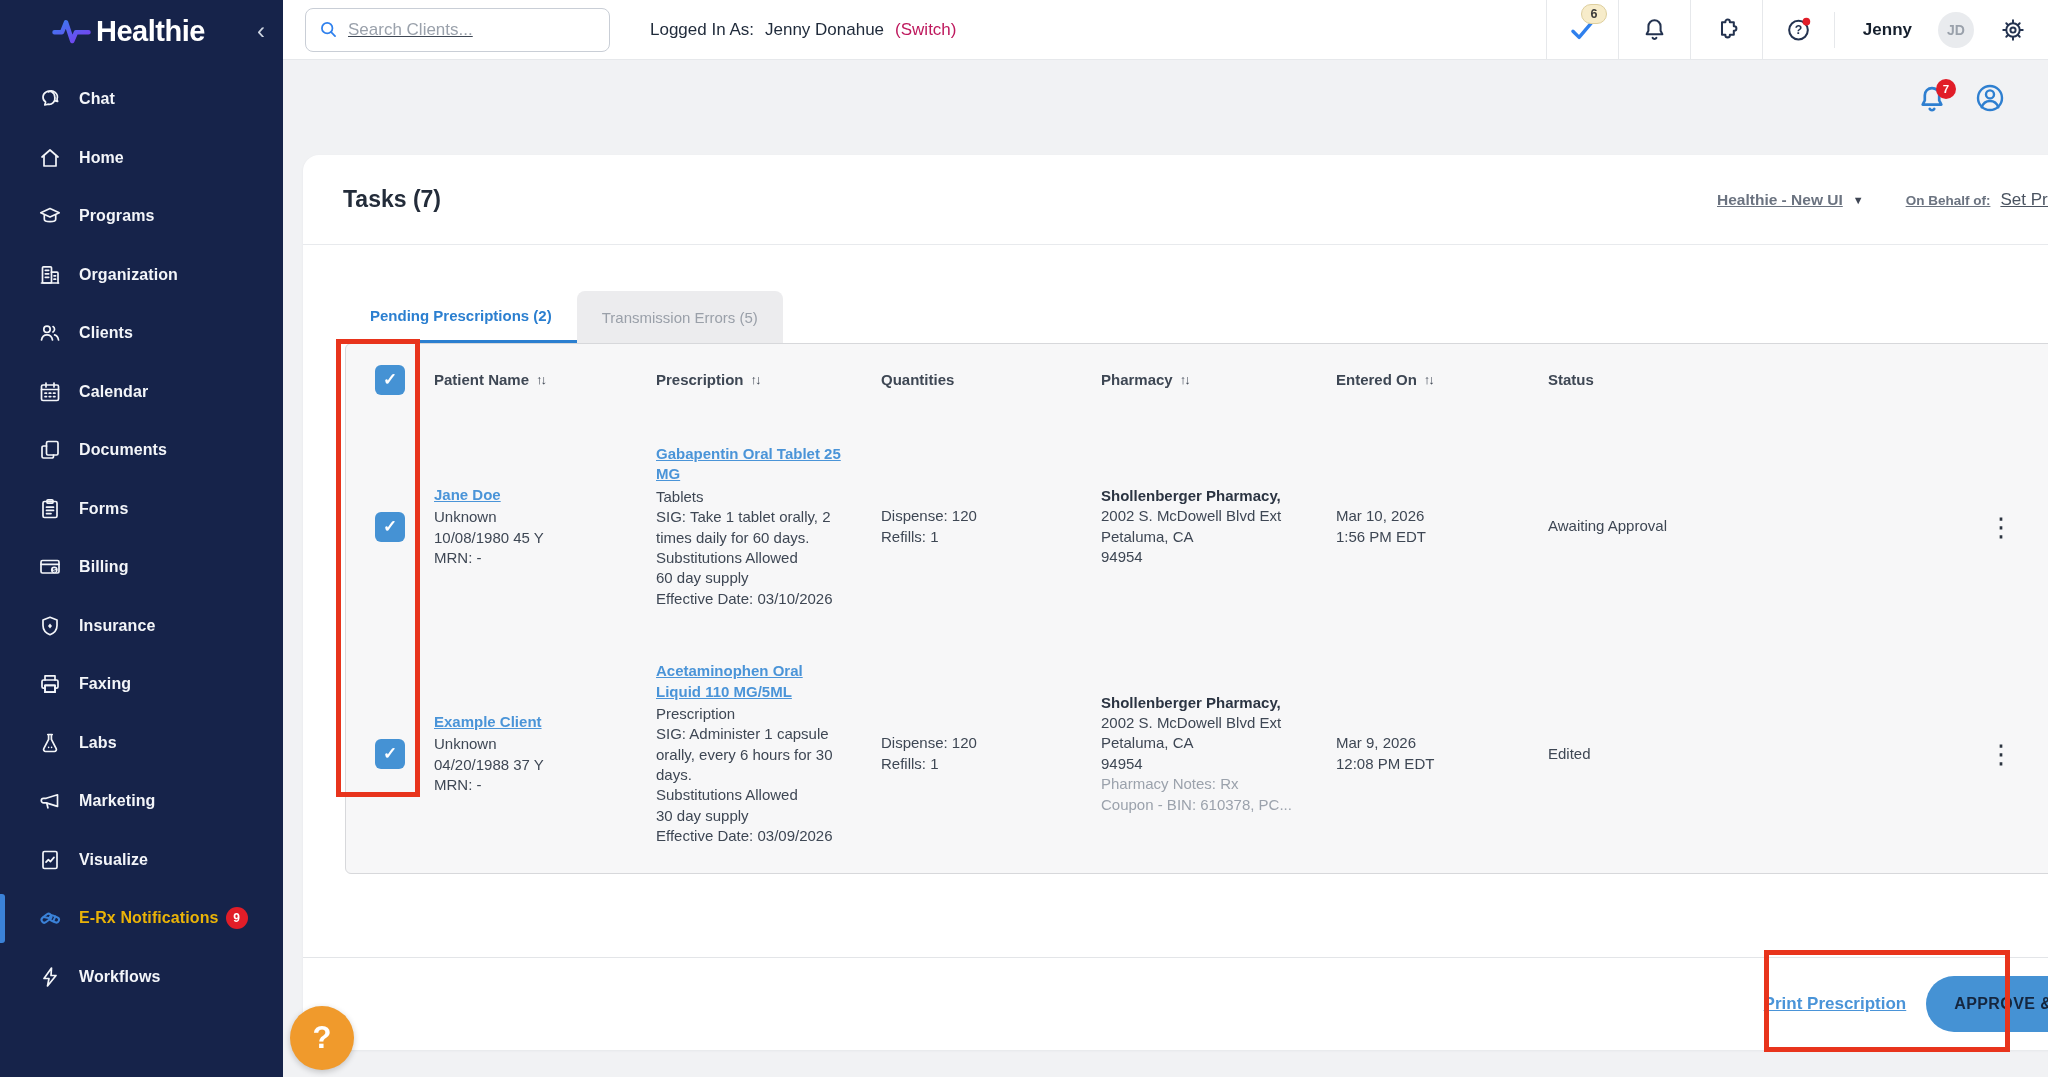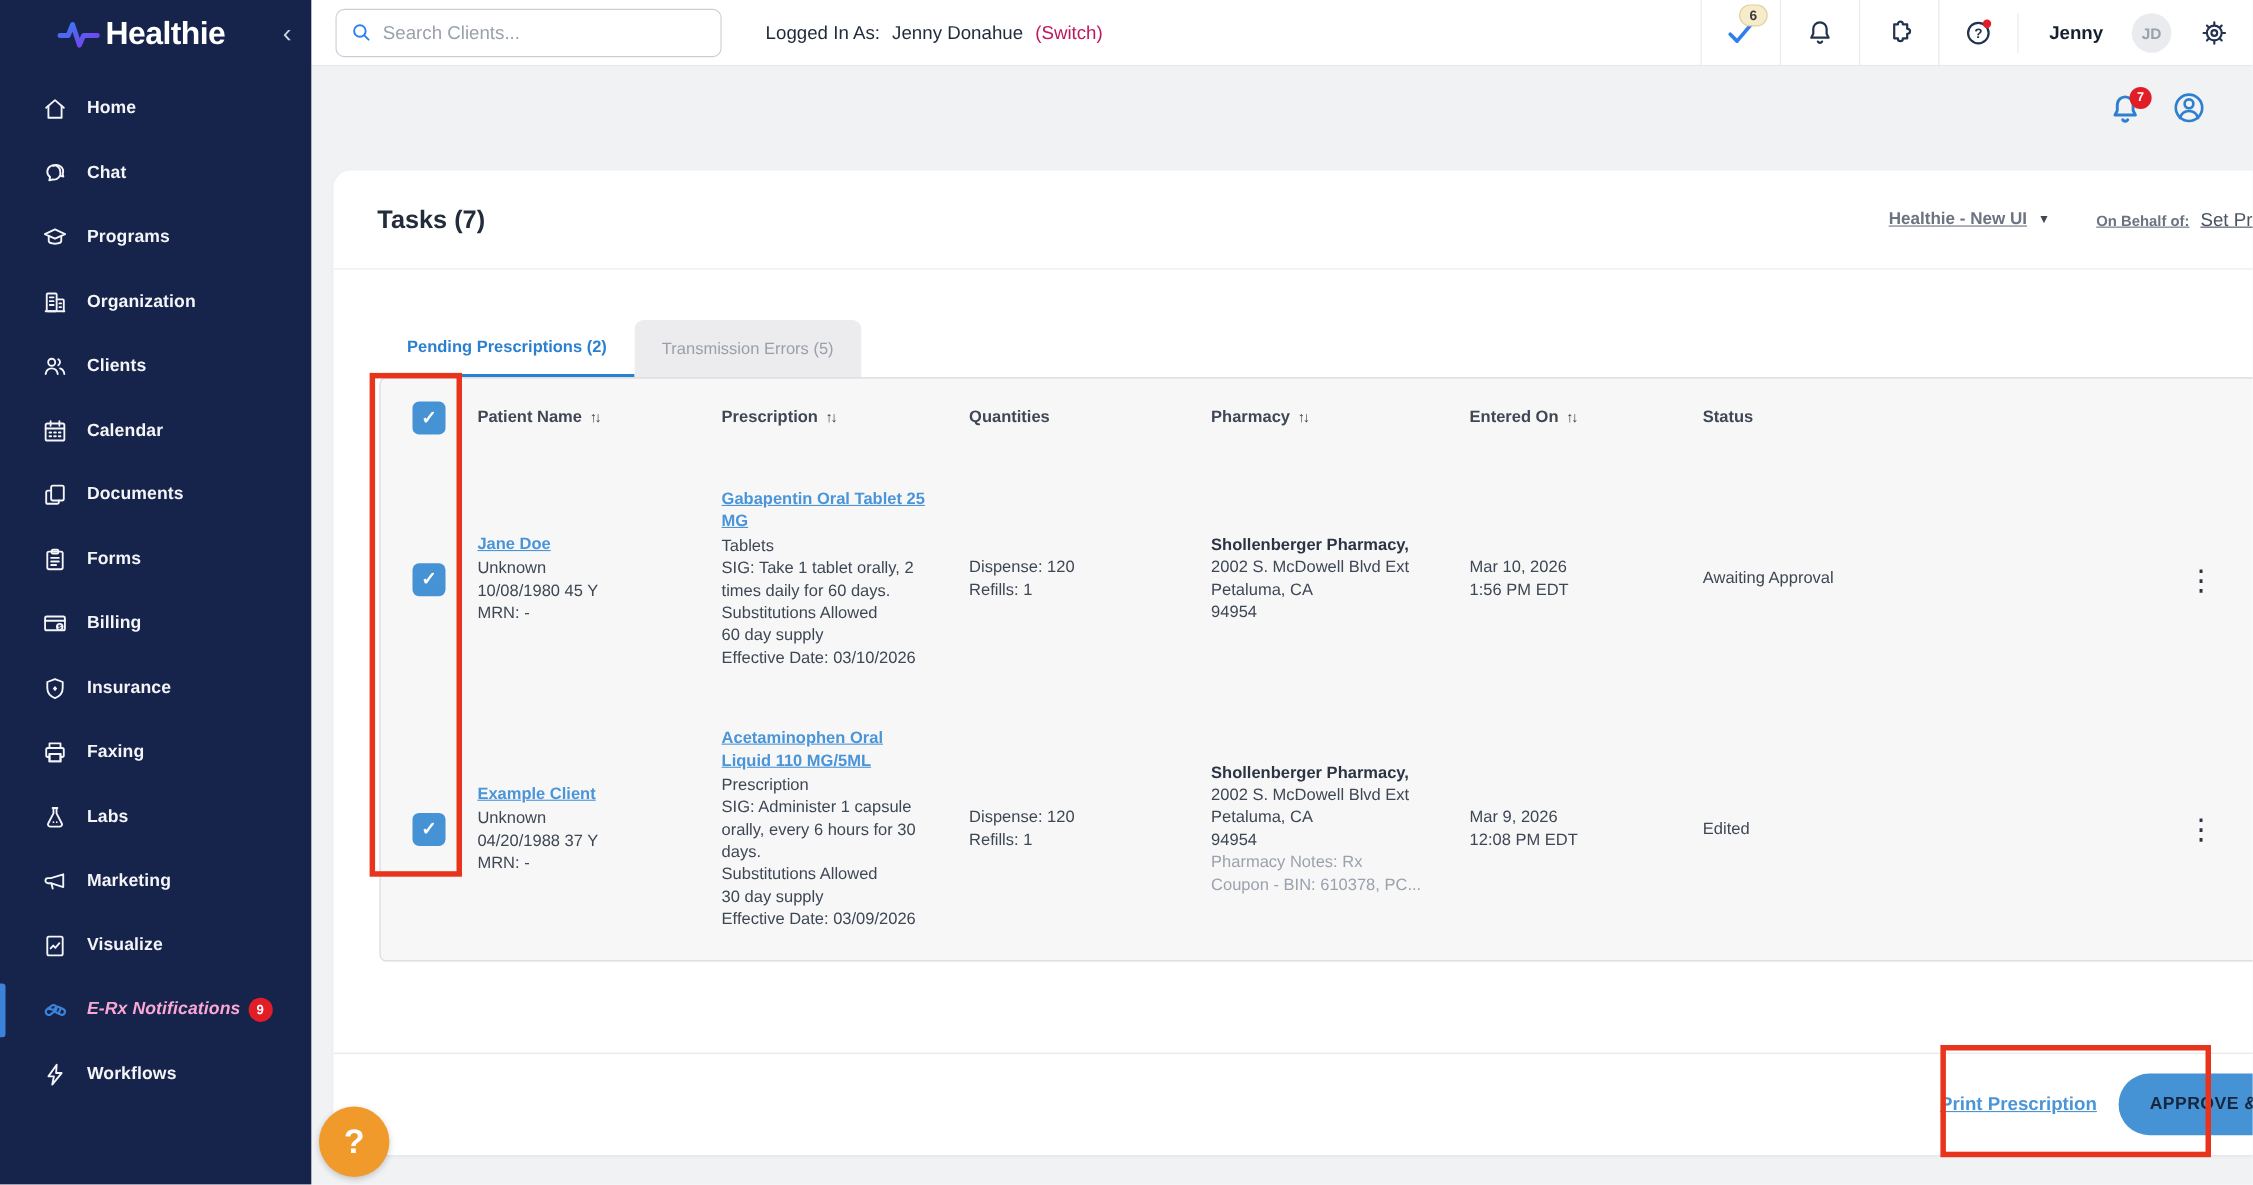--- a/index.html
+++ b/index.html
@@ -12,30 +12,30 @@
   .logo-row { display:flex; align-items:center; height:62px; padding:0 18px 0 52px; }
   .logo-mark { width:40px; height:30px; flex:0 0 auto; }
   .brand-name { color:#ffffff; font-size:29px; font-weight:700; letter-spacing:-0.5px; margin-left:4px; }
   .collapse { margin-left:auto; color:#cdd4e0; font-size:24px; line-height:1; cursor:pointer; }
   .nav { margin-top:8px; }
   .nav-item { position:relative; display:flex; align-items:center; height:58.5px; padding-left:38px; color:#f3f5f9; cursor:pointer; }
   .nav-item svg { width:24px; height:24px; stroke:#f3f5f9; fill:none; stroke-width:1.7; stroke-linecap:round; stroke-linejoin:round; flex:0 0 auto; }
   .nav-label { margin-left:17px; font-size:16px; font-weight:600; letter-spacing:0.1px; }
   .nav-item.active { color:#3b82d8; }
   .nav-item.active svg { stroke:#3b82d8; }
-  .nav-item.active .nav-label { color:#f9a8d4;font-style:italic; }
+  .nav-item.active .nav-label { color:#eab308; }
   .active-bar { position:absolute; left:0; top:5px; bottom:5px; width:5px; background:#3b82d8; border-radius:0 3px 3px 0; }
   .nav-badge { margin-left:7px; min-width:22px; height:22px; border-radius:11px; background:#e11d28; color:#fff; font-size:12px; font-weight:700; display:flex; align-items:center; justify-content:center; }
 
   
   .main { position:absolute; left:283px; top:0; width:1765px; height:1077px; }
 
   
   .topbar { position:relative; display:flex; align-items:center; height:60px; background:#fff; border-bottom:1px solid #e6e8eb; }
-  .search-box { display:flex; align-items:center; gap:9px; width:351px; height:44px; margin-left:22px; border:1.5px solid #c9ced6; border-radius:8px; background:#fff; padding:0 12px; }
+  .search-box { display:flex; align-items:center; gap:9px; width:305px; height:44px; margin-left:22px; border:1.5px solid #c9ced6; border-radius:8px; background:#fff; padding:0 12px;text-decoration:underline; }
   .search-box svg { width:21px; height:21px; }
   .search-input { border:none; outline:none; flex:1; font-size:17px; font-family:"Liberation Sans",sans-serif; color:#333; background:transparent; }
   .search-input::placeholder { color:#9aa1ab; }
   .loggedin { margin-left:40px; font-size:17px; color:#1f2a3a; display:flex; gap:11px; align-items:center; }
   .switch-link { color:#be185d; cursor:pointer; }
   .icon-cells { display:flex; margin-left:auto; height:60px; }
   .icon-cell { position:relative; width:72px; height:60px; display:flex; align-items:center; justify-content:center; border-left:1px solid #e6e8eb; cursor:pointer; }
   .icon-cell svg { width:27px; height:27px; }
   .tan-badge { position:absolute; top:4px; right:11px; min-width:26px; height:20px; padding:0 6px; background:#f7ecca; border:1px solid #decf9e; border-radius:10px; font-size:12.5px; font-weight:600; color:#3a3a3a; display:flex; align-items:center; justify-content:center; }
   .profile { display:flex; align-items:center; gap:26px; padding:0 22px 0 28px; border-left:1px solid #e6e8eb; }
@@ -111,31 +111,31 @@
         </linearGradient>
           </defs>
         <path d="M2 13h6l3.2-8 5 15 3-7h10" stroke="url(#lg)" stroke-width="3.6" fill="none" stroke-linecap="round" stroke-linejoin="round"></path>
       </svg>
       <span class="brand-name">Healthie</span>
       <span class="collapse">‹</span>
     </div>
     <nav class="nav">
       <div class="nav-item">
         <svg viewBox="0 0 24 24">
+            <path d="M16.8 10.2A5.9 5.9 0 1 0 7.6 15l-.8 3 3.1-.8a5.9 5.9 0 0 0 6.9-7z"></path>
+            <path d="M10.3 4.9a6 6 0 0 1 8.7 7.2l.6 2.4-2.2-.6"></path>
+          </svg>
+        <span class="nav-label">Chat</span>
+      </div>
+      <div class="nav-item">
+        <svg viewBox="0 0 24 24">
             <path d="M4 11 12 4l8 7"></path>
             <path d="M6 9.5V20h12V9.5"></path>
           </svg>
         <span class="nav-label">Home</span>
-      </div>
-      <div class="nav-item">
-        <svg viewBox="0 0 24 24">
-            <path d="M16.8 10.2A5.9 5.9 0 1 0 7.6 15l-.8 3 3.1-.8a5.9 5.9 0 0 0 6.9-7z"></path>
-            <path d="M10.3 4.9a6 6 0 0 1 8.7 7.2l.6 2.4-2.2-.6"></path>
-          </svg>
-        <span class="nav-label">Chat</span>
       </div>
       <div class="nav-item">
         <svg viewBox="0 0 24 24">
             <path d="M12 4.5 2.8 8.8 12 13l9.2-4.2z"></path>
             <path d="M6.3 10.8v4.4c0 1.3 2.6 2.4 5.7 2.4s5.7-1.1 5.7-2.4v-4.4"></path>
           </svg>
         <span class="nav-label">Programs</span>
       </div>
       <div class="nav-item">
         <svg viewBox="0 0 24 24">

